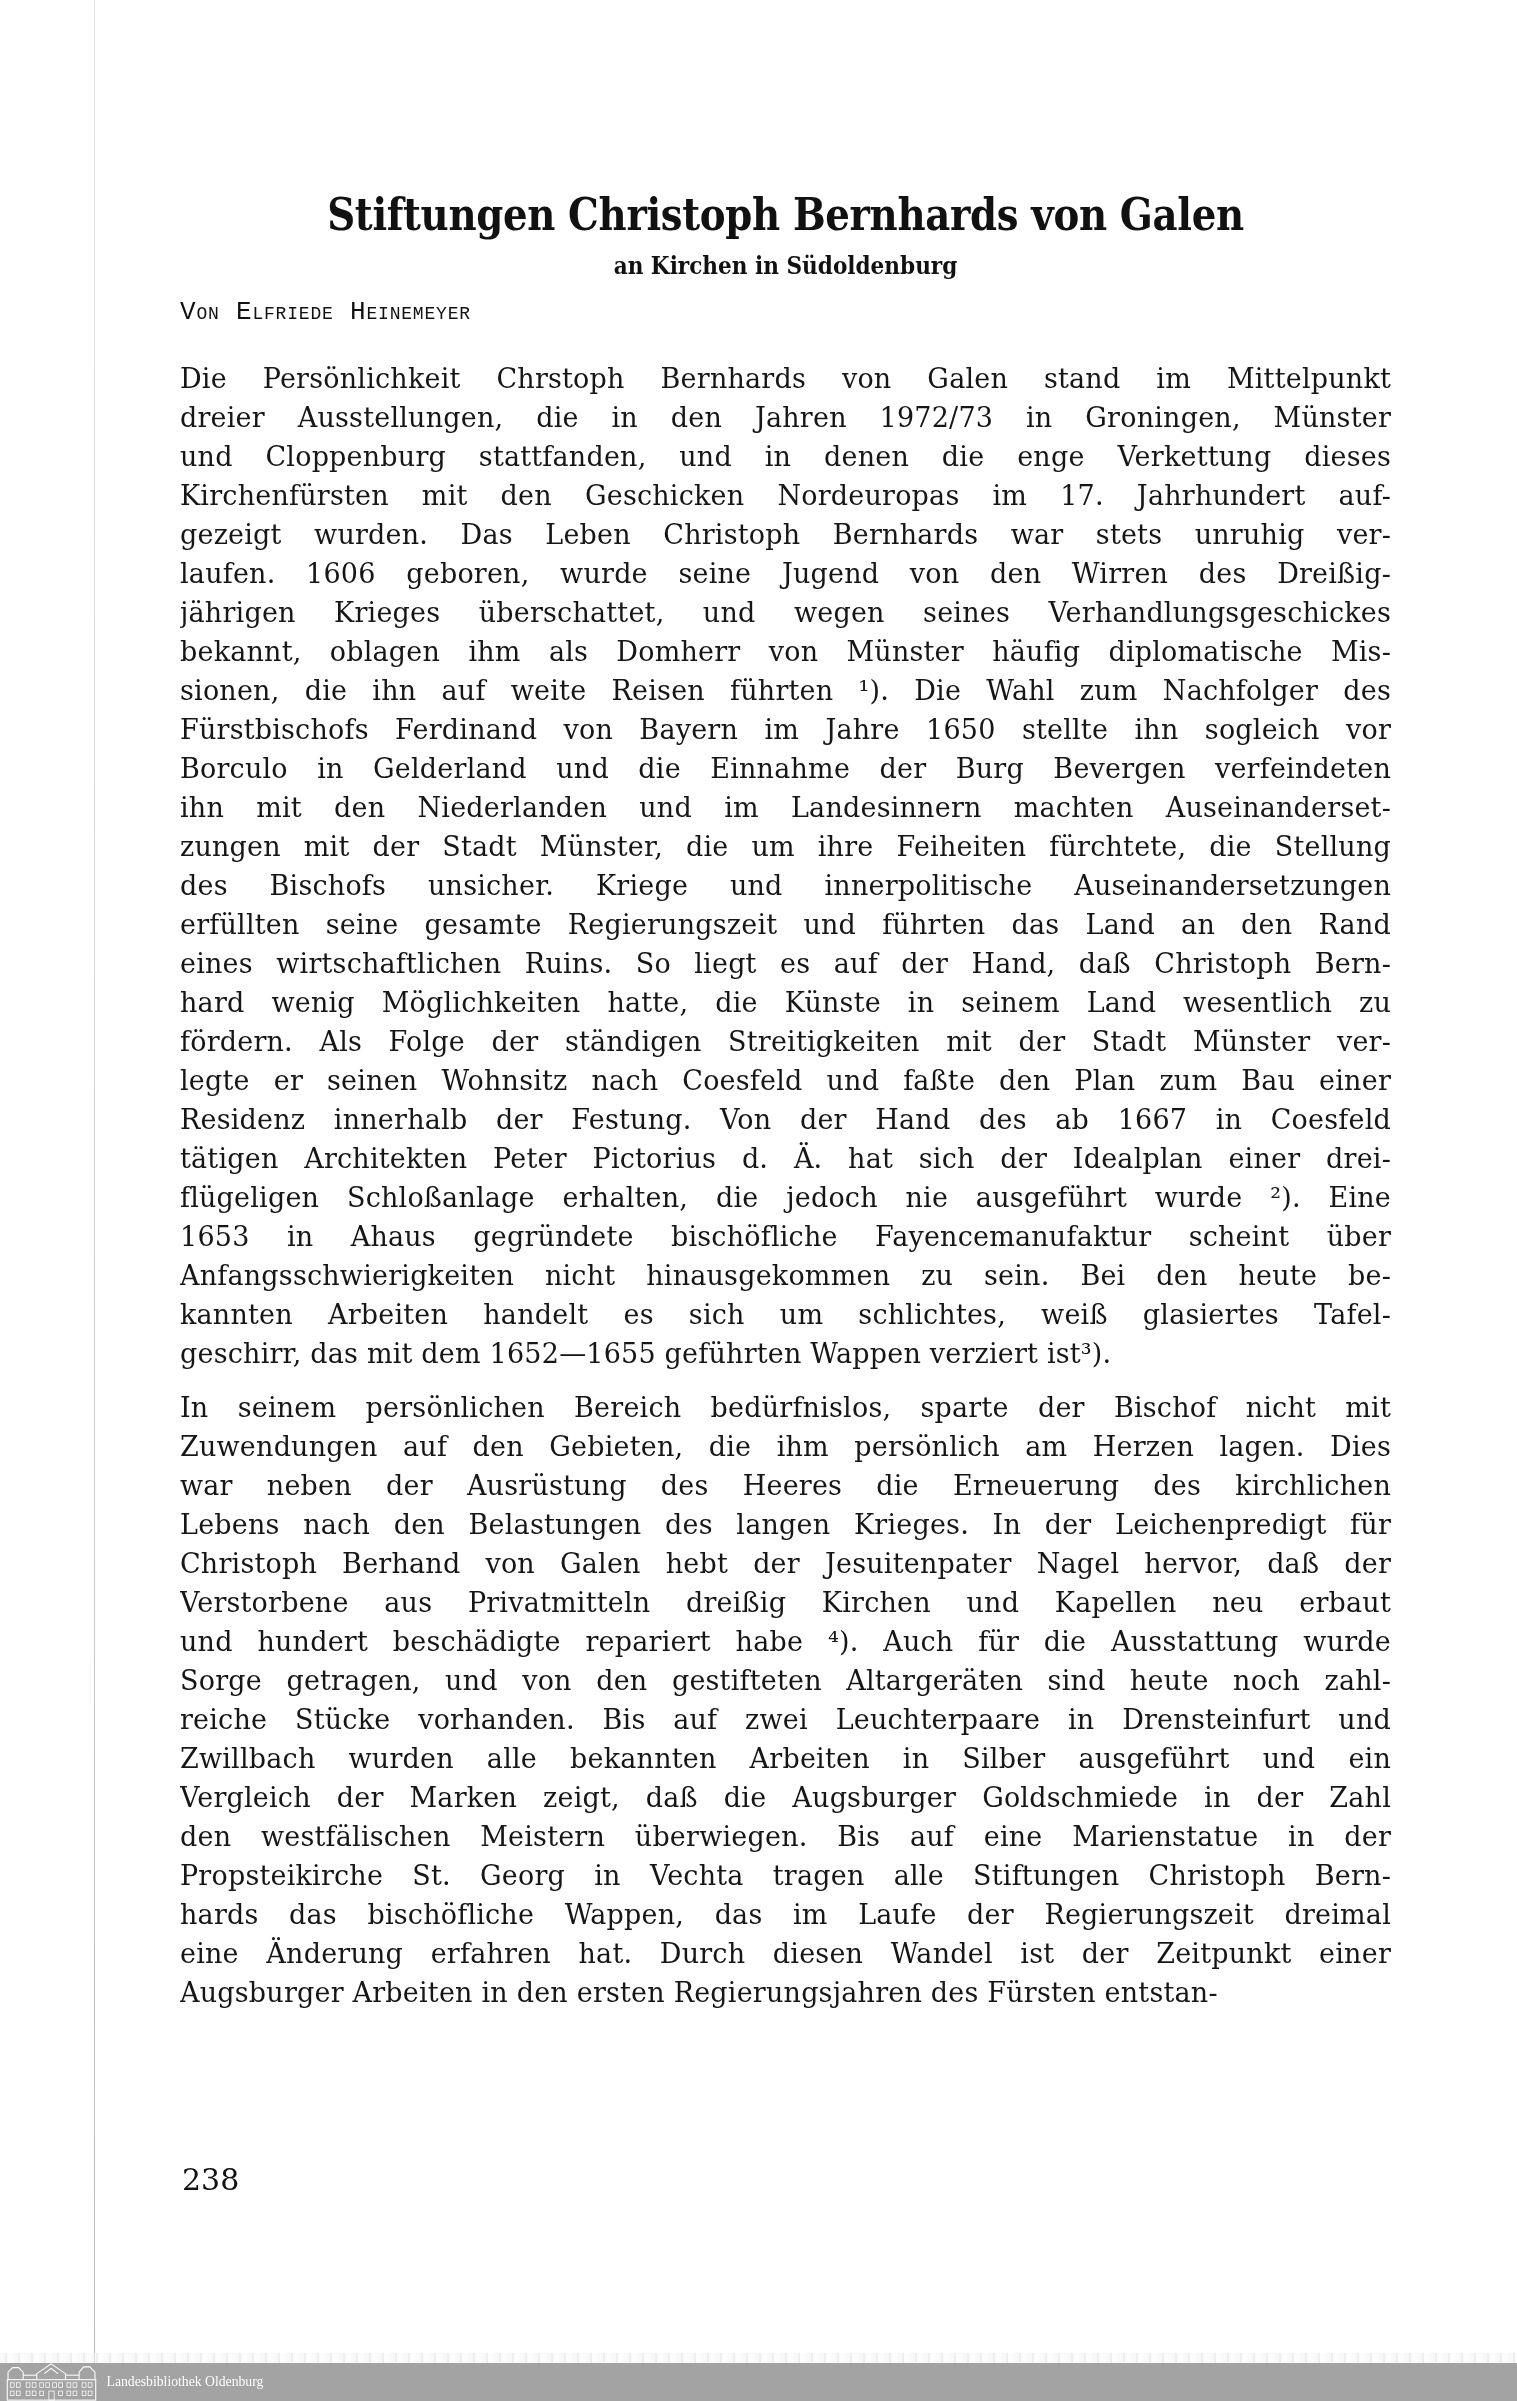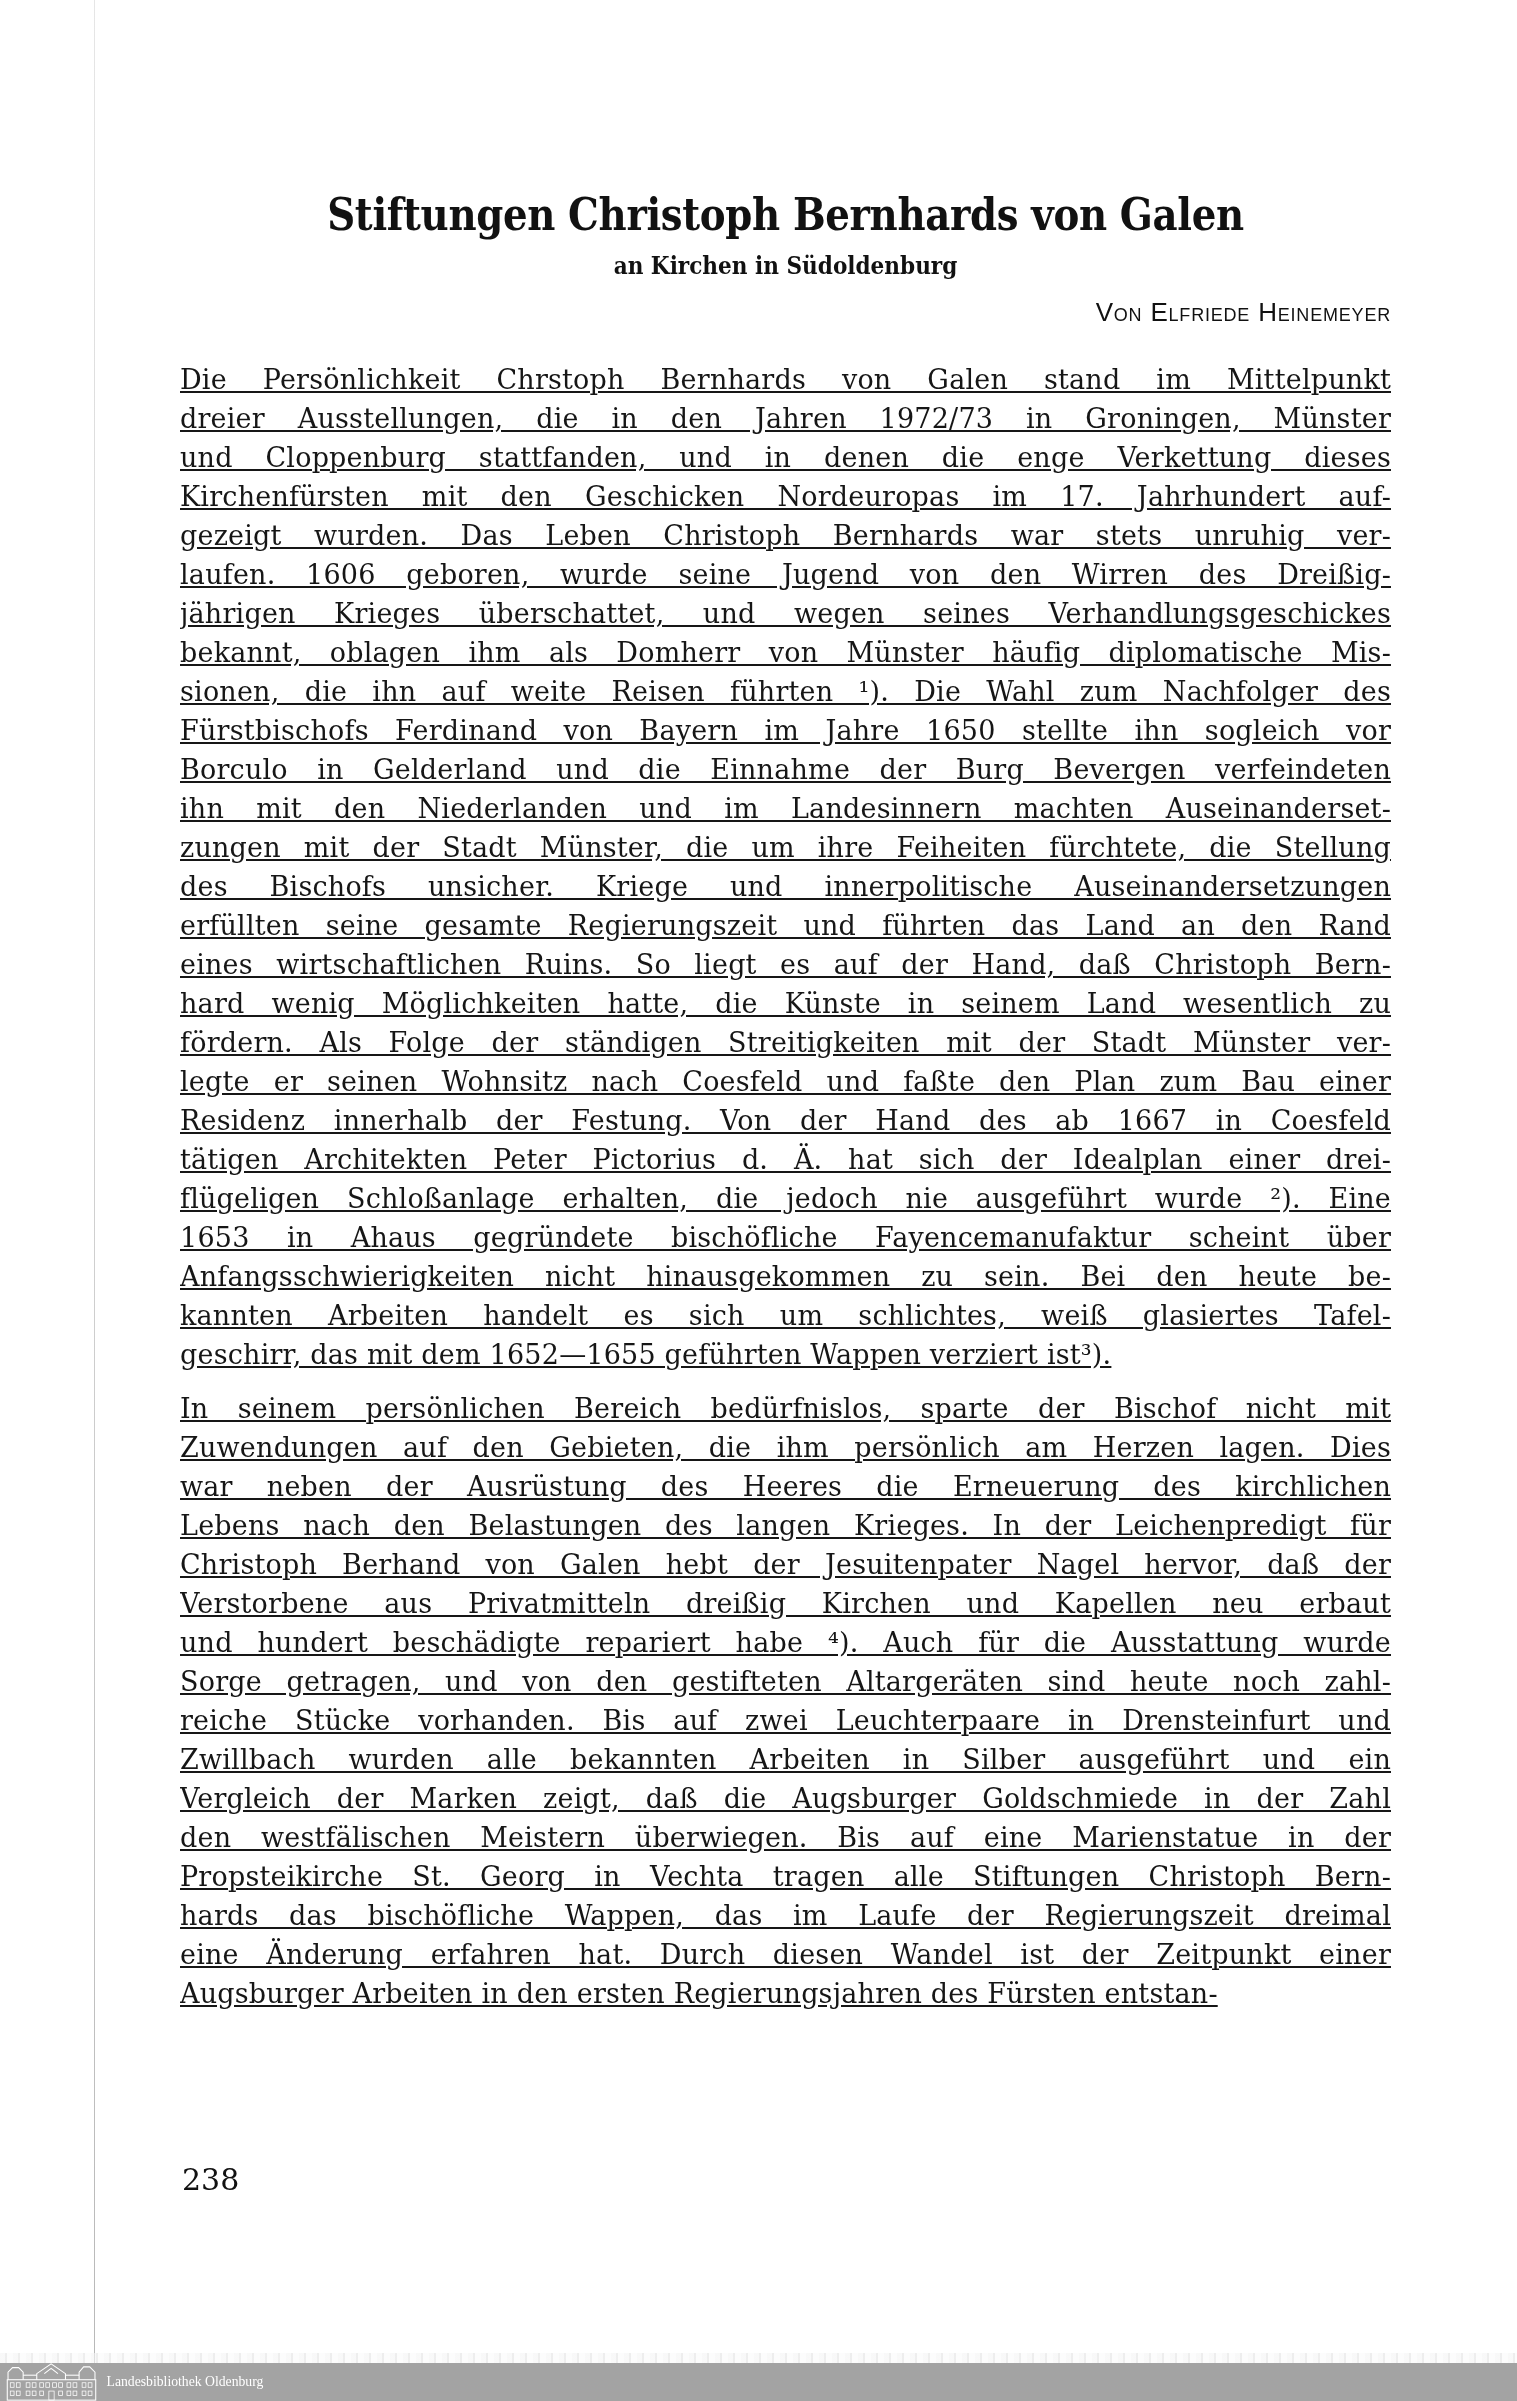--- a/index.html
+++ b/index.html
@@ -41,37 +41,36 @@
     .subtitle {
       text-align: center;
       font-family: "DejaVu Serif", serif;
       font-weight: bold;
       font-size: 24px;
       margin: 10.6px 0 0 0;
       transform: scaleX(0.9);
       color: #111;
     }
     .author {
-      text-align: right;
-      font-family: Liberation Sans, sans-serif;
+      text-align: left;
+      font-family: Liberation Mono, monospace;
       font-size: 26px;
       letter-spacing: 0.8px;
       margin: 16.7px 0 0 0;
       font-variant: small-caps;
       color: #111;
     }
     .body-text {
       margin-top: 32px;
       font-family: "DejaVu Serif", serif;
       font-size: 27px;
       line-height: 39px;
       text-align: justify;
       color: #161616;
       letter-spacing: 0.2px;
-      text-decoration: underline;
     }
     .para { margin: 0; }
     .para + .para { margin-top: 15px; }
     .line {
       display: block;
       text-align: justify;
       text-align-last: justify;
       white-space: nowrap;
       overflow: hidden;
       height: 39px;

